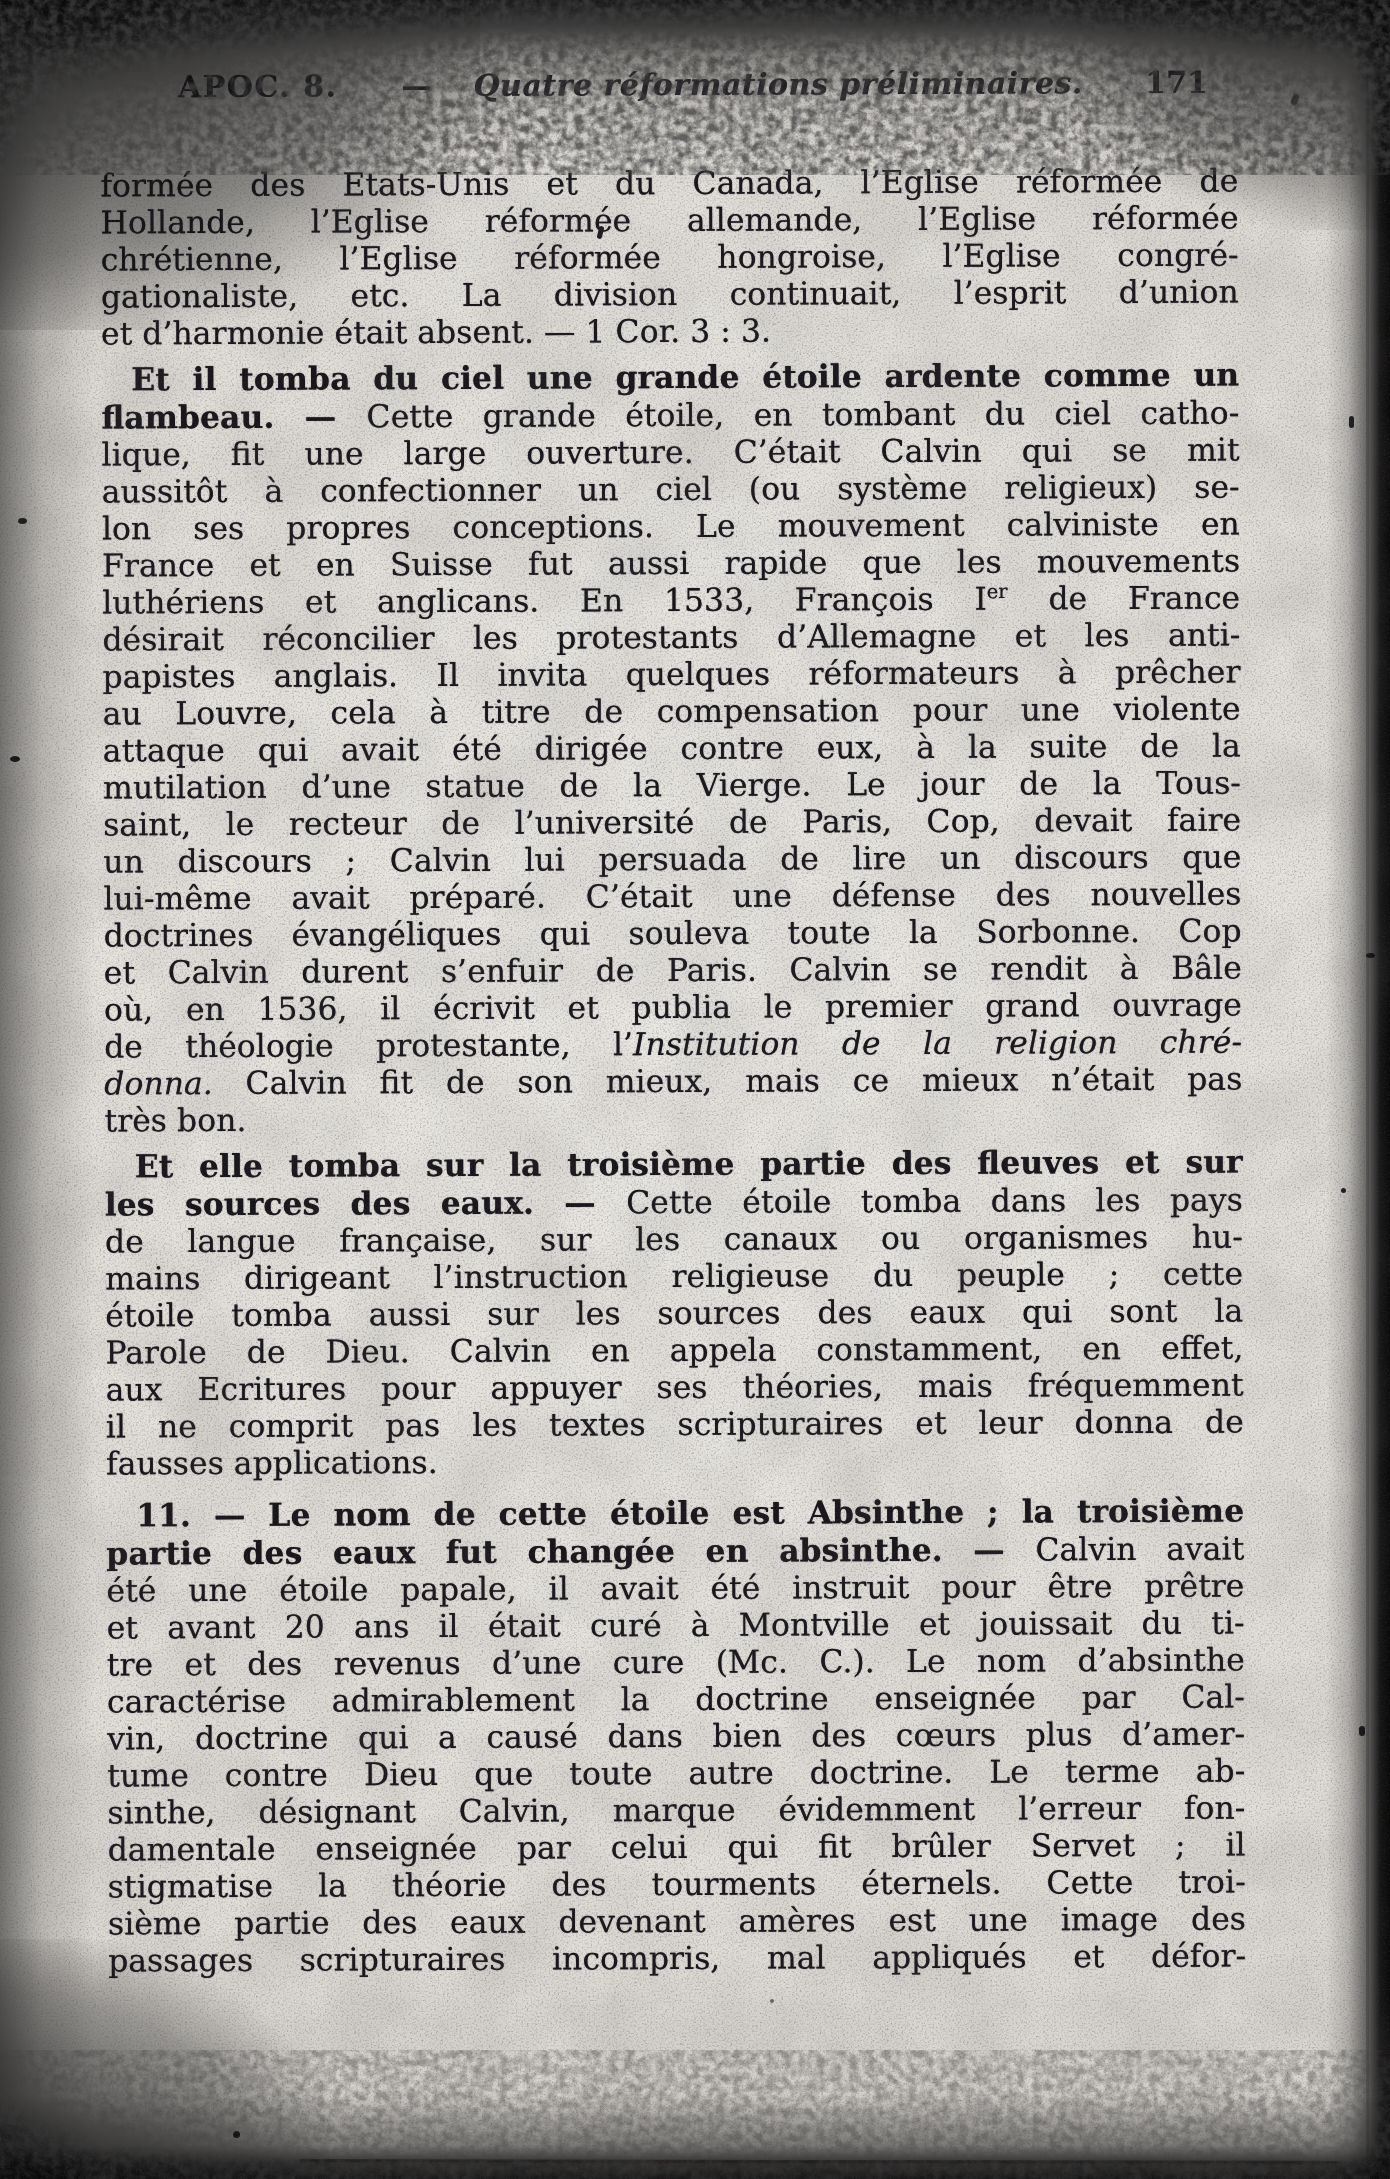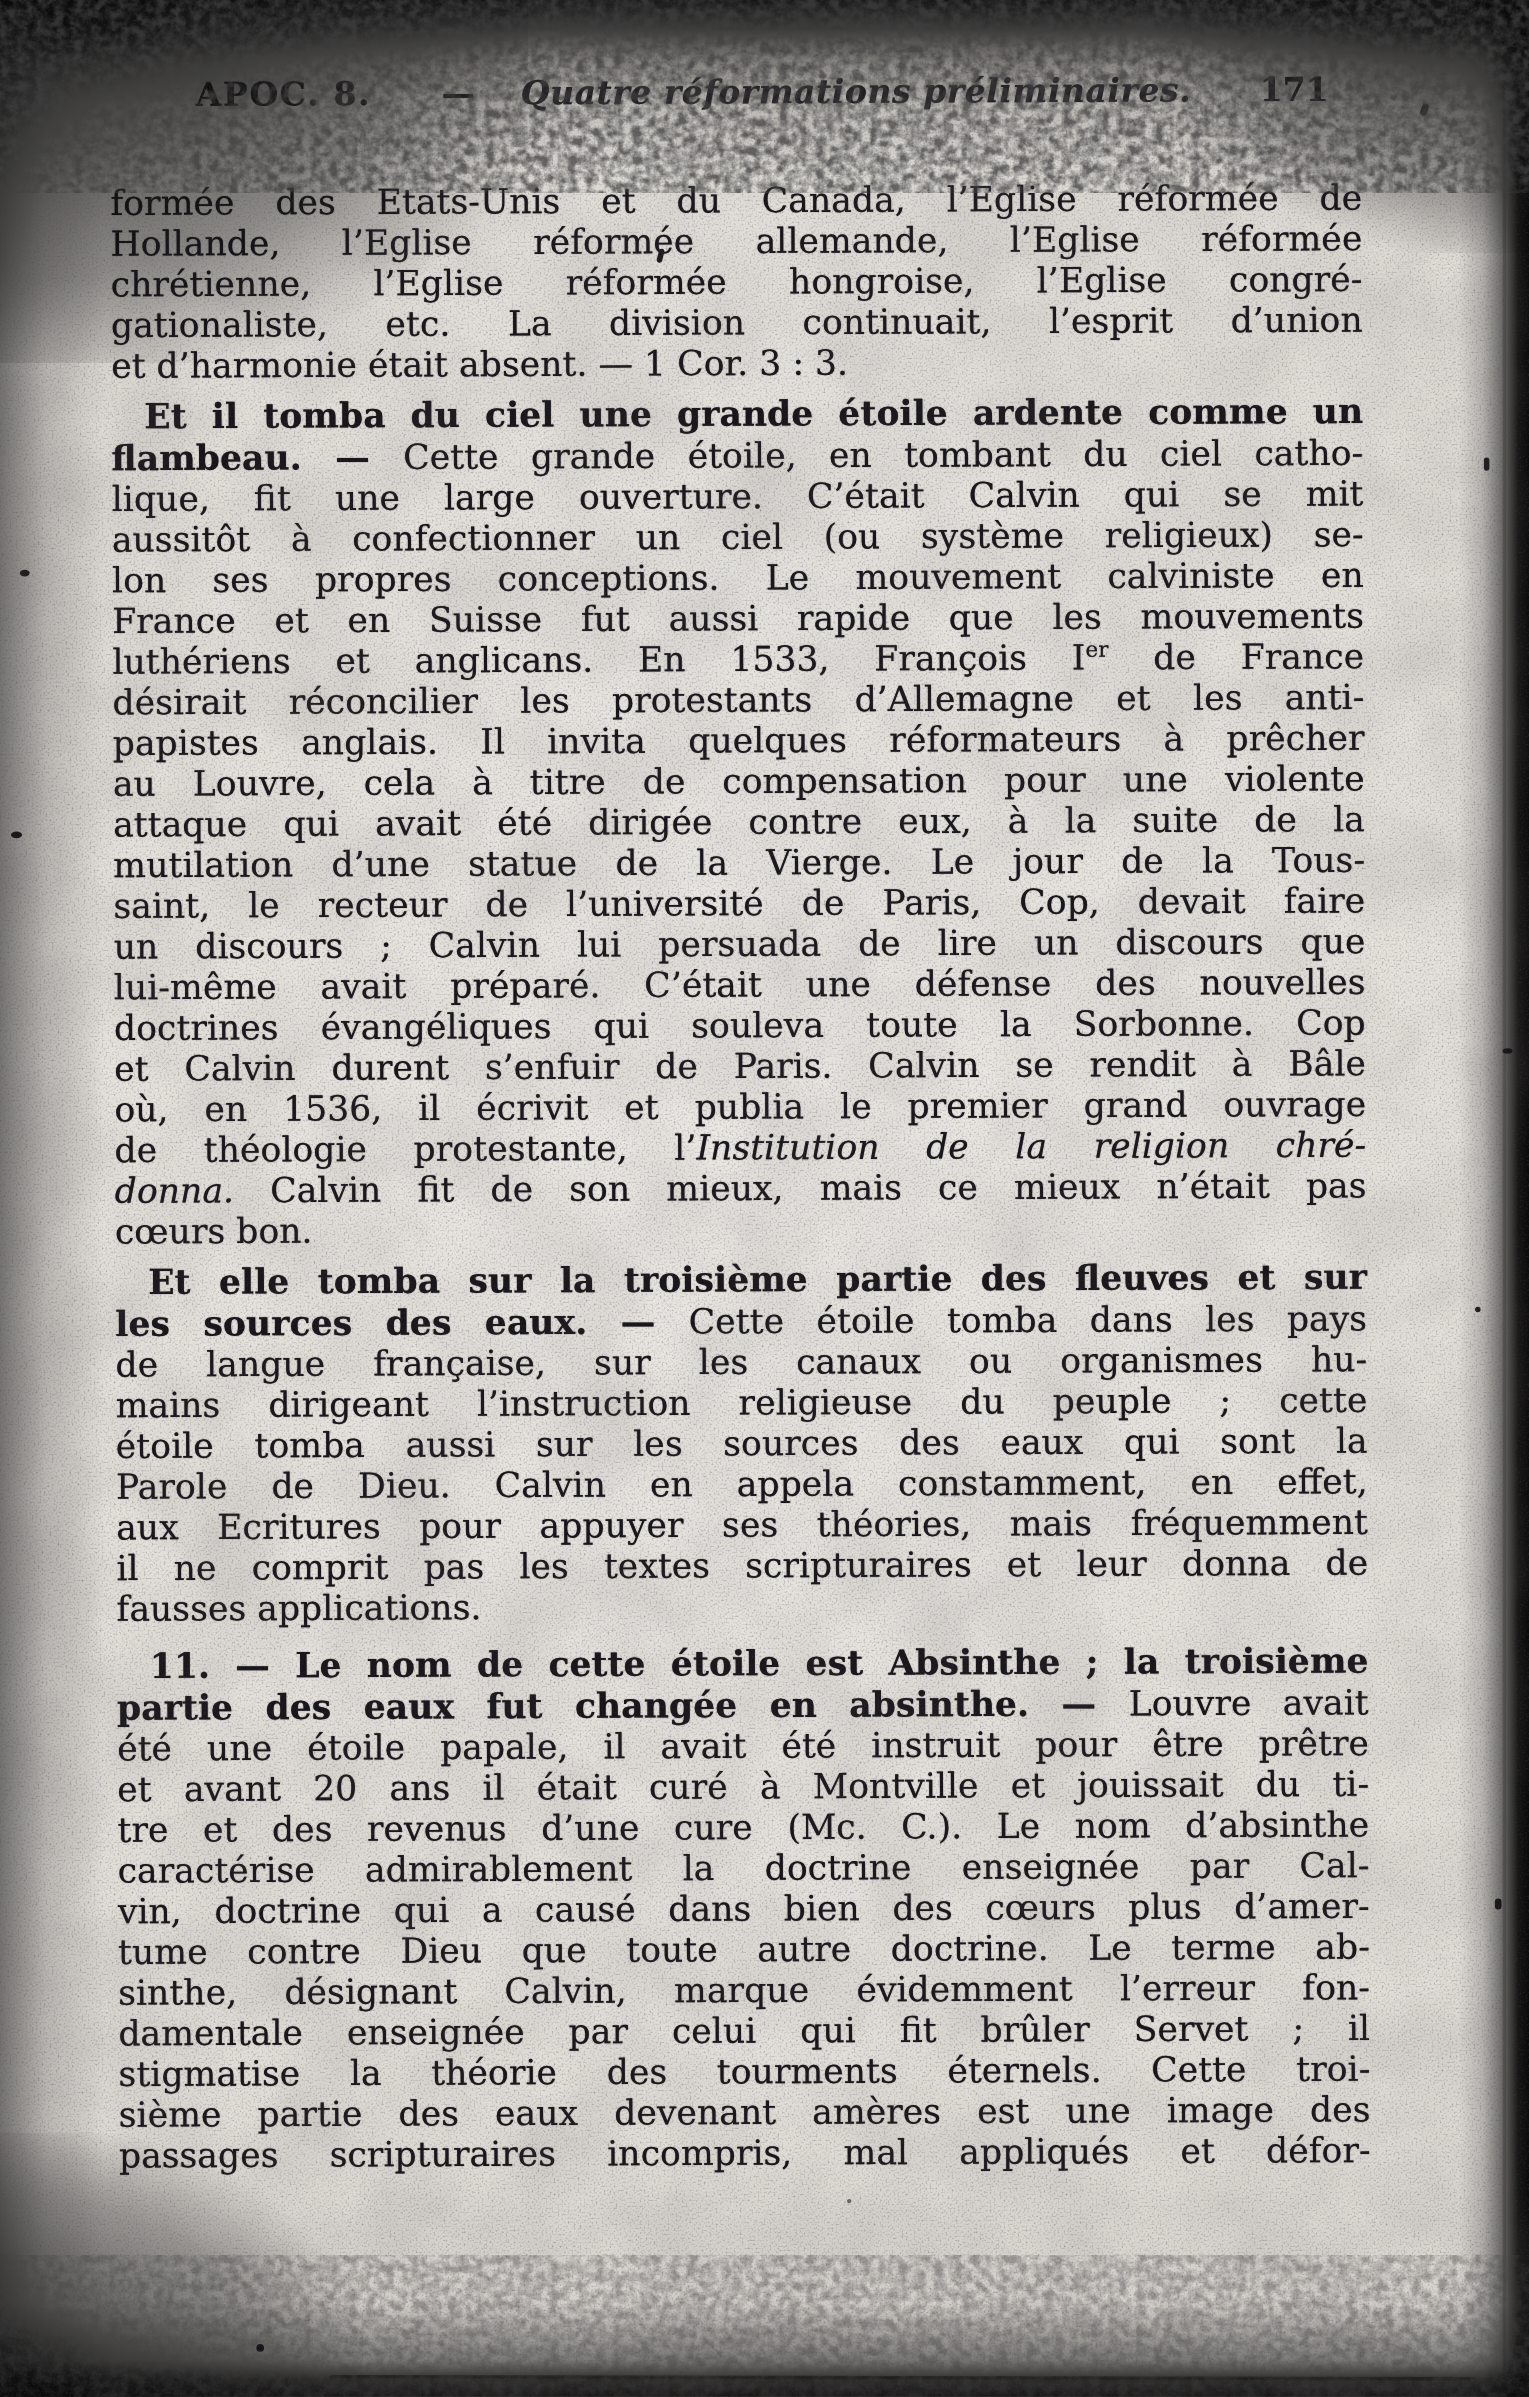--- a/index.html
+++ b/index.html
@@ -112,36 +112,36 @@
       <div class="line"><span>attaque qui avait été dirigée contre eux, à la suite de la</span></div>
       <div class="line"><span>mutilation d’une statue de la Vierge. Le jour de la Tous-</span></div>
       <div class="line"><span>saint, le recteur de l’université de Paris, Cop, devait faire</span></div>
       <div class="line"><span>un discours ; Calvin lui persuada de lire un discours que</span></div>
       <div class="line"><span>lui-même avait préparé. C’était une défense des nouvelles</span></div>
       <div class="line"><span>doctrines évangéliques qui souleva toute la Sorbonne. Cop</span></div>
       <div class="line"><span>et Calvin durent s’enfuir de Paris. Calvin se rendit à Bâle</span></div>
       <div class="line"><span>où, en 1536, il écrivit et publia le premier grand ouvrage</span></div>
       <div class="line"><span>de théologie protestante, l’</span><span class="i">Institution de la religion chré-</span></div>
       <div class="line"><span class="i">donna.</span><span> Calvin fit de son mieux, mais ce mieux n’était pas</span></div>
-      <div class="line short"><span>cœurs bon.</span></div>
+      <div class="line short"><span>très bon.</span></div>
     </div>
     <div class="paragraph p3">
       <div class="line indent"><span class="b">Et elle tomba sur la troisième partie des fleuves et sur</span></div>
       <div class="line"><span class="b">les sources des eaux. — </span><span>Cette étoile tomba dans les pays</span></div>
       <div class="line"><span>de langue française, sur les canaux ou organismes hu-</span></div>
       <div class="line"><span>mains dirigeant l’instruction religieuse du peuple ; cette</span></div>
       <div class="line"><span>étoile tomba aussi sur les sources des eaux qui sont la</span></div>
       <div class="line"><span>Parole de Dieu. Calvin en appela constamment, en effet,</span></div>
       <div class="line"><span>aux Ecritures pour appuyer ses théories, mais fréquemment</span></div>
       <div class="line"><span>il ne comprit pas les textes scripturaires et leur donna de</span></div>
       <div class="line short"><span>fausses applications.</span></div>
     </div>
     <div class="paragraph p4">
       <div class="line indent"><span class="b">11. — Le nom de cette étoile est Absinthe ; la troisième</span></div>
-      <div class="line"><span class="b">partie des eaux fut changée en absinthe. — </span><span>Louvre avait</span></div>
+      <div class="line"><span class="b">partie des eaux fut changée en absinthe. — </span><span>Calvin avait</span></div>
       <div class="line"><span>été une étoile papale, il avait été instruit pour être prêtre</span></div>
       <div class="line"><span>et avant 20 ans il était curé à Montville et jouissait du ti-</span></div>
       <div class="line"><span>tre et des revenus d’une cure (Mc. C.). Le nom d’absinthe</span></div>
       <div class="line"><span>caractérise admirablement la doctrine enseignée par Cal-</span></div>
       <div class="line"><span>vin, doctrine qui a causé dans bien des cœurs plus d’amer-</span></div>
       <div class="line"><span>tume contre Dieu que toute autre doctrine. Le terme ab-</span></div>
       <div class="line"><span>sinthe, désignant Calvin, marque évidemment l’erreur fon-</span></div>
       <div class="line"><span>damentale enseignée par celui qui fit brûler Servet ; il</span></div>
       <div class="line"><span>stigmatise la théorie des tourments éternels. Cette troi-</span></div>
       <div class="line"><span>sième partie des eaux devenant amères est une image des</span></div>

